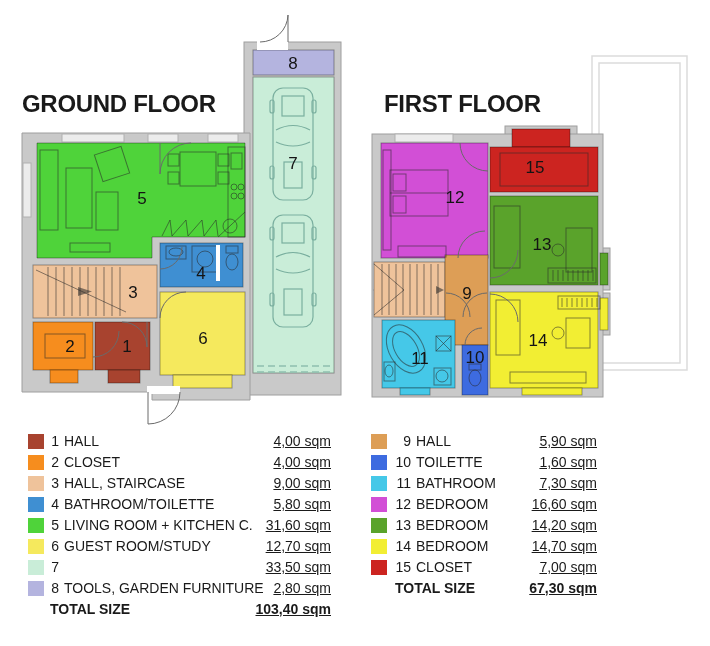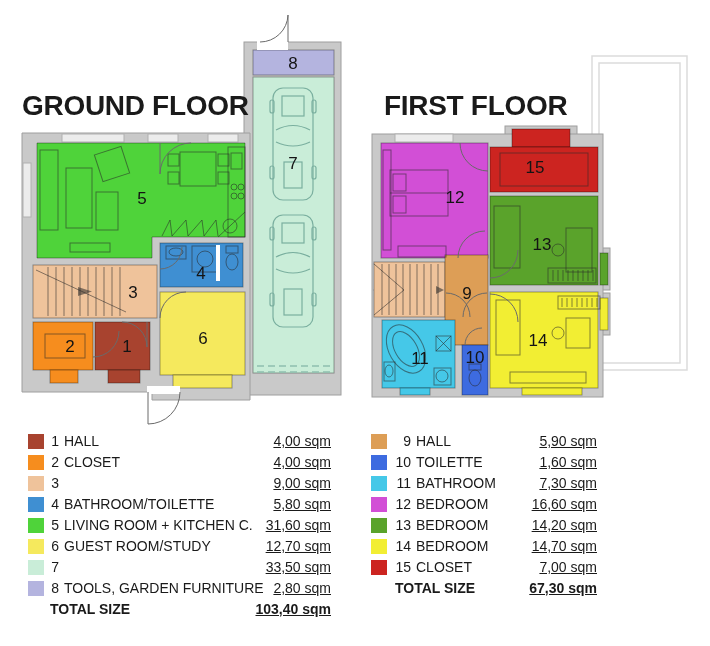--- a/index.html
+++ b/index.html
@@ -1,19 +1,19 @@
 <!DOCTYPE html>
 <html><head>
 <meta charset="utf-8">
 <style>
   html,body{margin:0;padding:0;background:#fff;}
   .canvas{position:relative;width:710px;height:646px;background:#fff;overflow:hidden;
           font-family:"Liberation Sans",sans-serif;color:#1a1a1a;}
   .plan-svg{position:absolute;left:0;top:0;}
-  .floor-title{position:absolute;top:90px;font-size:28px;font-weight:800;letter-spacing:-0.3px;color:#1a1a1a;}
+  .floor-title{position:absolute;top:90px;font-size:24px;font-weight:800;letter-spacing:-0.3px;color:#1a1a1a;}
   .gf-title{left:22px;}
   .ff-title{left:384px;}
   .legend{position:absolute;top:431px;font-size:14px;line-height:21px;color:#1a1a1a;}
   .gf-legend{left:28px;width:303px;}
   .ff-legend{left:371px;width:226px;}
   .lrow{display:flex;align-items:center;height:21px;}
   .sw{width:16px;height:15px;flex:0 0 16px;margin-right:6px;}
   .ff-legend .sw{margin-right:8px;}
   .sw.ph{background:transparent !important;}
   .num{min-width:9px;text-align:right;margin-right:5px;white-space:pre;}
@@ -249,20 +249,21 @@
     </div>
     <div class="lrow">
       <span class="sw" style="background-color: rgb(246, 141, 30);"></span>
       <span class="num">2</span>
       <span class="nm">CLOSET</span>
       <span class="sz">4,00 sqm</span>
     </div>
     <div class="lrow">
       <span class="sw" style="background-color: rgb(239, 195, 155);"></span>
       <span class="num">3</span>
+      <span class="nm">HALL, STAIRCASE</span>
       <span class="sz">9,00 sqm</span>
     </div>
     <div class="lrow">
       <span class="sw" style="background-color: rgb(63, 143, 210);"></span>
       <span class="num">4</span>
       <span class="nm">BATHROOM/TOILETTE</span>
       <span class="sz">5,80 sqm</span>
     </div>
     <div class="lrow">
       <span class="sw" style="background-color: rgb(79, 211, 58);"></span>

